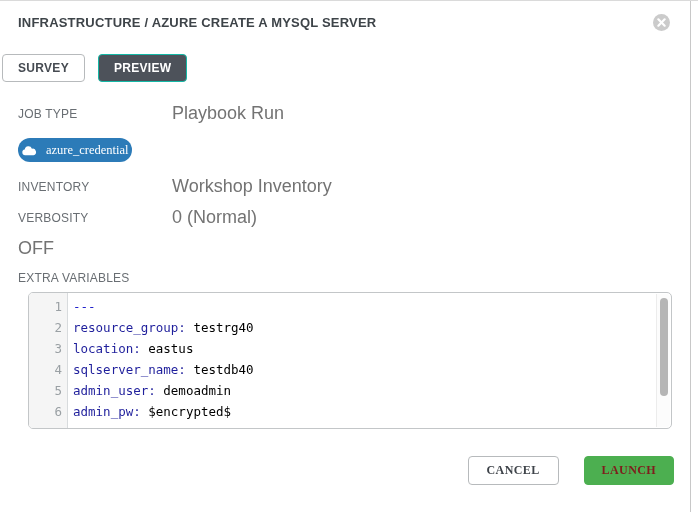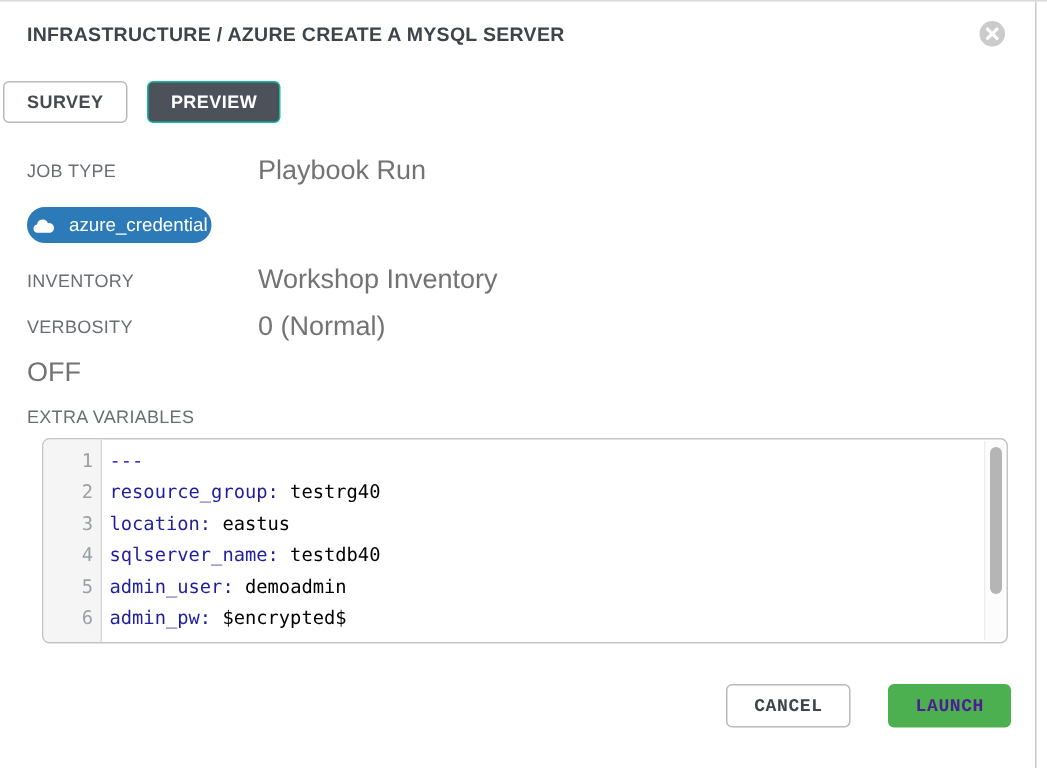--- a/index.html
+++ b/index.html
@@ -55,21 +55,21 @@
   .detail-label {
     width: 154px; flex: 0 0 154px;
     font-size: 12px; color: var(--label_gray, #696e73); letter-spacing: .2px;
   }
   .detail-value { font-size: 18px; color: #737373; }
   .badge {
     display: inline-flex; align-items: center; gap: 9px;
     background: var(--accent_blue, #2c7bb8); color: #fff;
     height: 24px; padding: 0 3px; border-radius: 12px;
     font-size: 12.5px; border: none; cursor: pointer;
-    font-family: Liberation Sans, sans-serif;
+    font-family: Liberation Serif, serif;
   }
   .extra-label-row { display: flex; align-items: center; height: 28px; padding-left: 18px; }
 
   
   .editor {
     margin: 0 26px 0 28px; height: 137px;
     border: 1px solid #c3c6c8; border-radius: 5px;
     overflow: hidden; display: flex; position: relative; background: #fff;
   }
   .gutter {
@@ -98,26 +98,26 @@
     border-radius: 4px; background: #b5b5b5; cursor: pointer;
   }
 
   
   .footer {
     display: flex; justify-content: flex-end; align-items: center;
     gap: 25px; margin-top: 27px; padding-right: 24px;
   }
   .btn {
     height: 29px; border-radius: 4px; cursor: pointer;
-    font-family: Liberation Mono, monospace;
+    font-family: Liberation Serif, serif;
     font-size: 12px; font-weight: 700; letter-spacing: .4px;
     display: flex; align-items: center;
   }
   .btn-cancel { background: #fff; border: 1px solid #b7babc; color: #3f444a; padding: 0 18px; }
-  .btn-launch { background: var(--launch_green, #4caf50); border: 1px solid var(--launch_green, #4caf50); color: #4c1d95; padding: 0 17px; }
+  .btn-launch { background: var(--launch_green, #4caf50); border: 1px solid var(--launch_green, #4caf50); color: #7f1d1d; padding: 0 17px; }
 </style>
 </head>
 <body>
 
 <div class="modal">
 
   <div class="header">
     <div class="title">INFRASTRUCTURE / AZURE CREATE A MYSQL SERVER</div>
     <button class="close-btn">
       <span style="display:flex">

